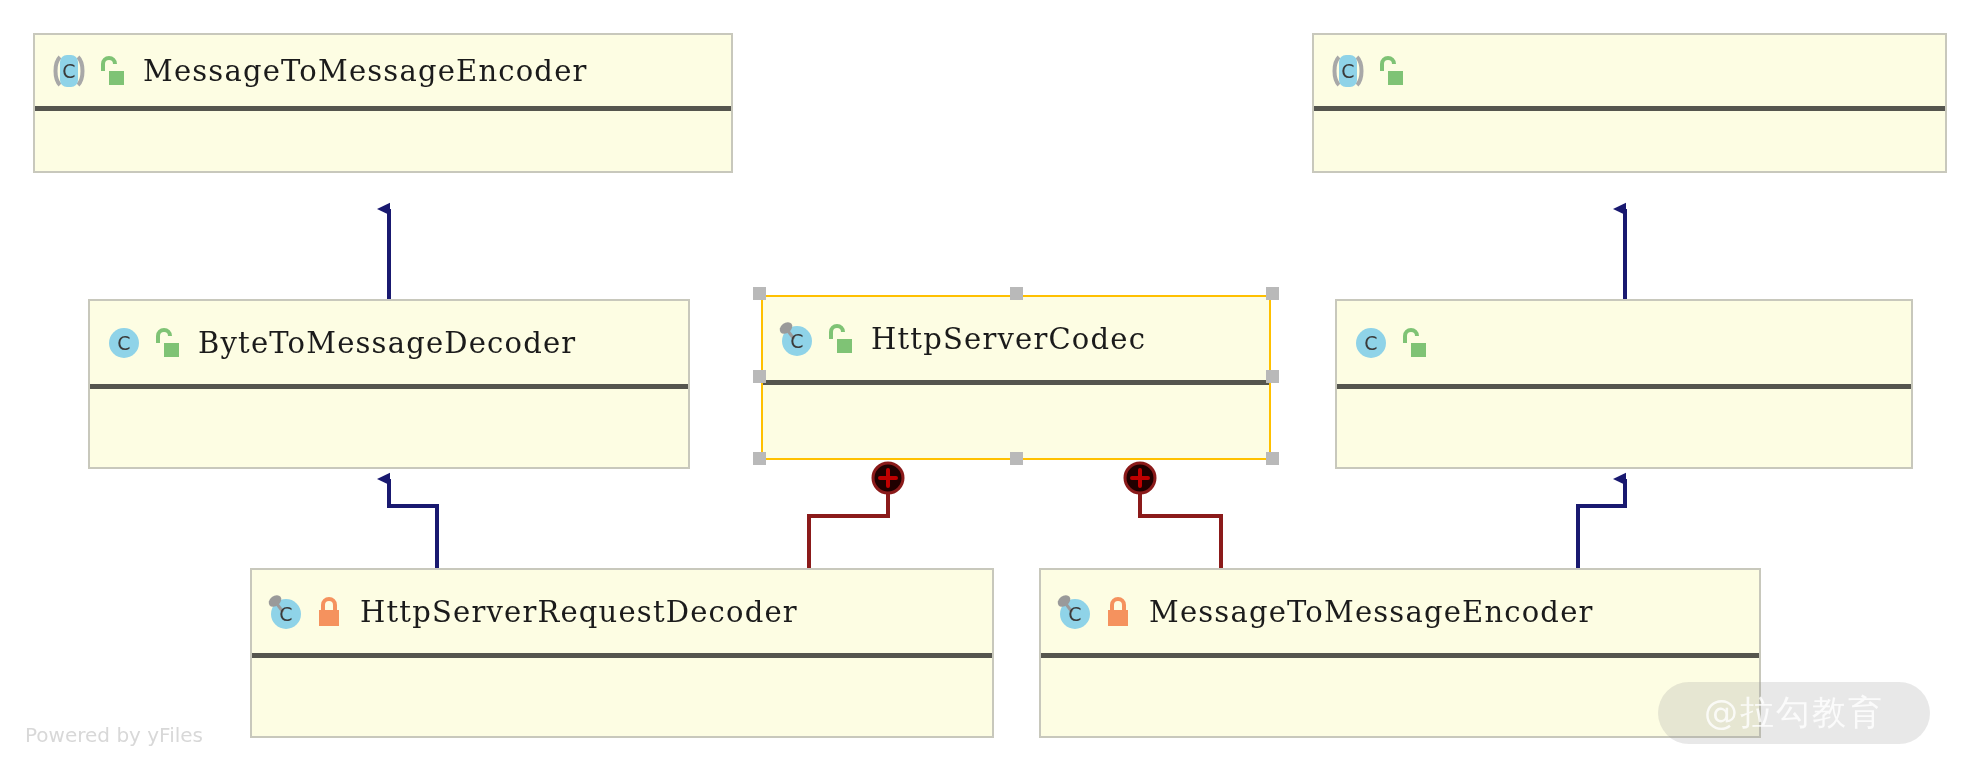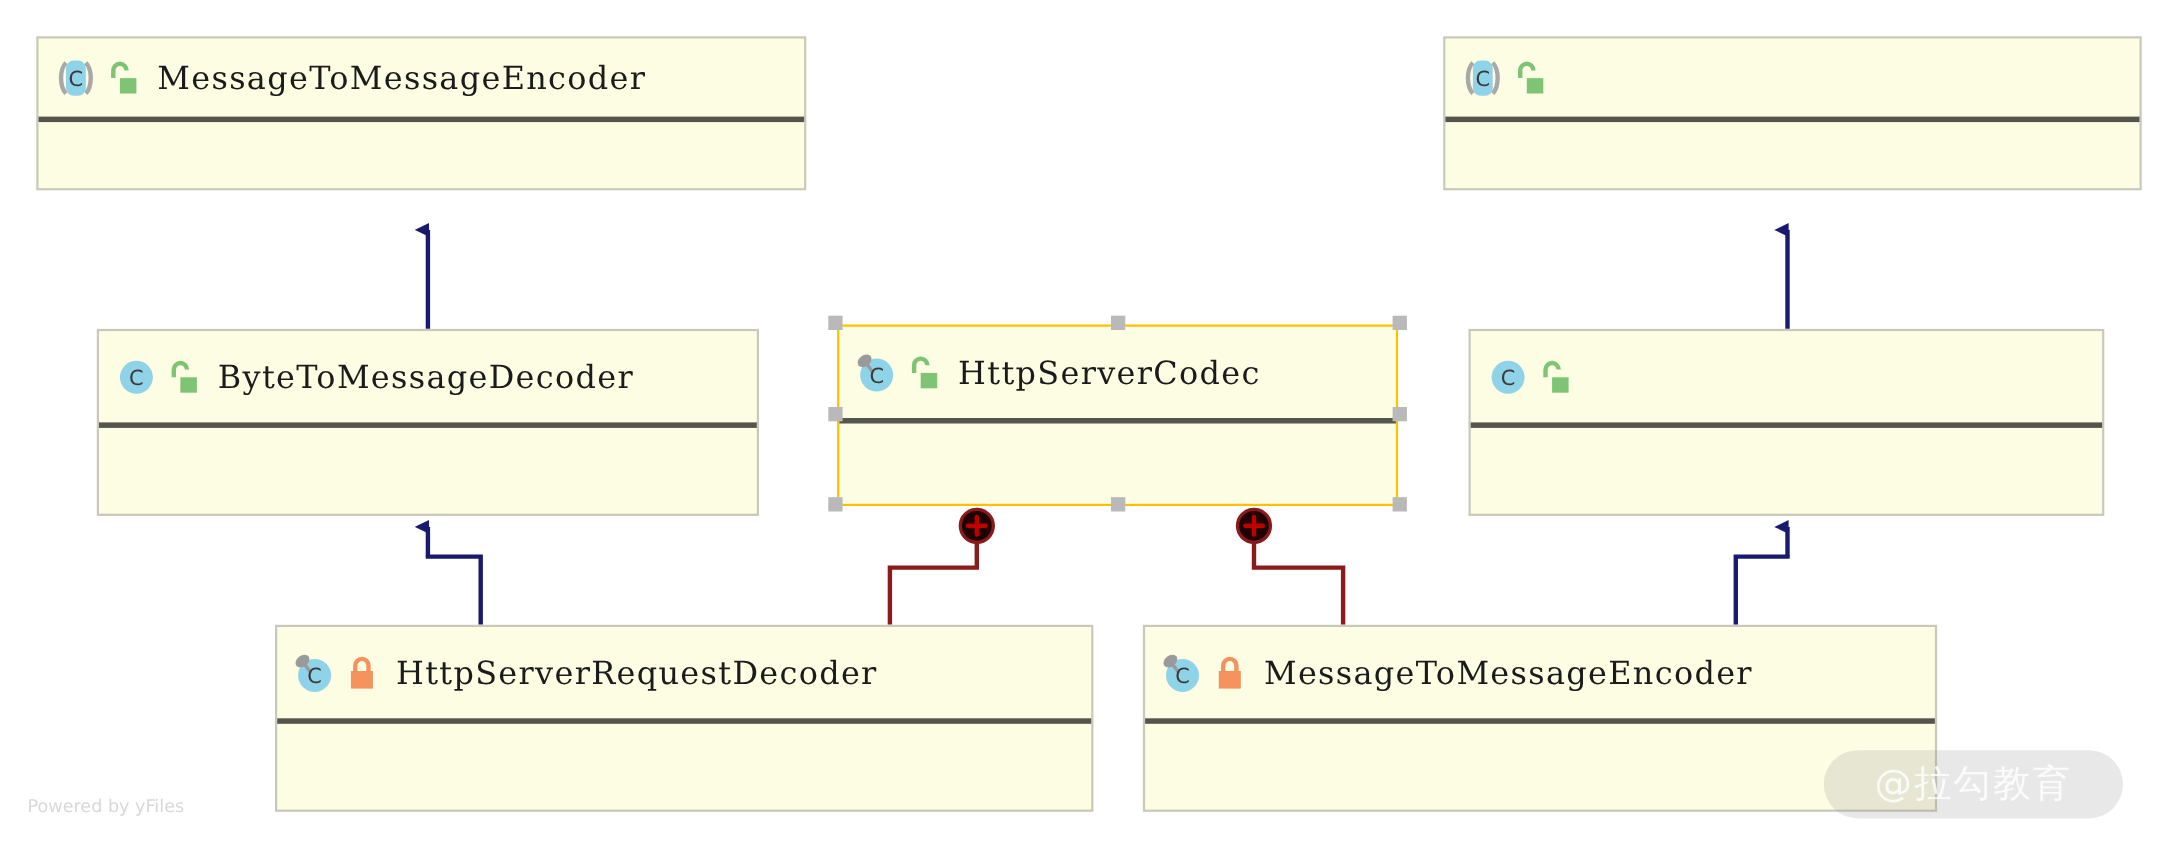--- a/index.html
+++ b/index.html
@@ -85,21 +85,21 @@
     height: 13px;
     background: #b9b9b9;
     z-index: 8;
   }
   
   #yfiles {
     position: absolute;
     left: 25px;
     top: 723px;
     font-family: "DejaVu Sans", "Liberation Sans", sans-serif;
-    font-size: 16px;
+    font-size: 20px;
     color: #d8d8d8;
     z-index: 4;
     white-space: nowrap;
   }
   #watermark {
     position: absolute;
     left: 1658px;
     top: 682px;
     width: 272px;
     height: 62px;

